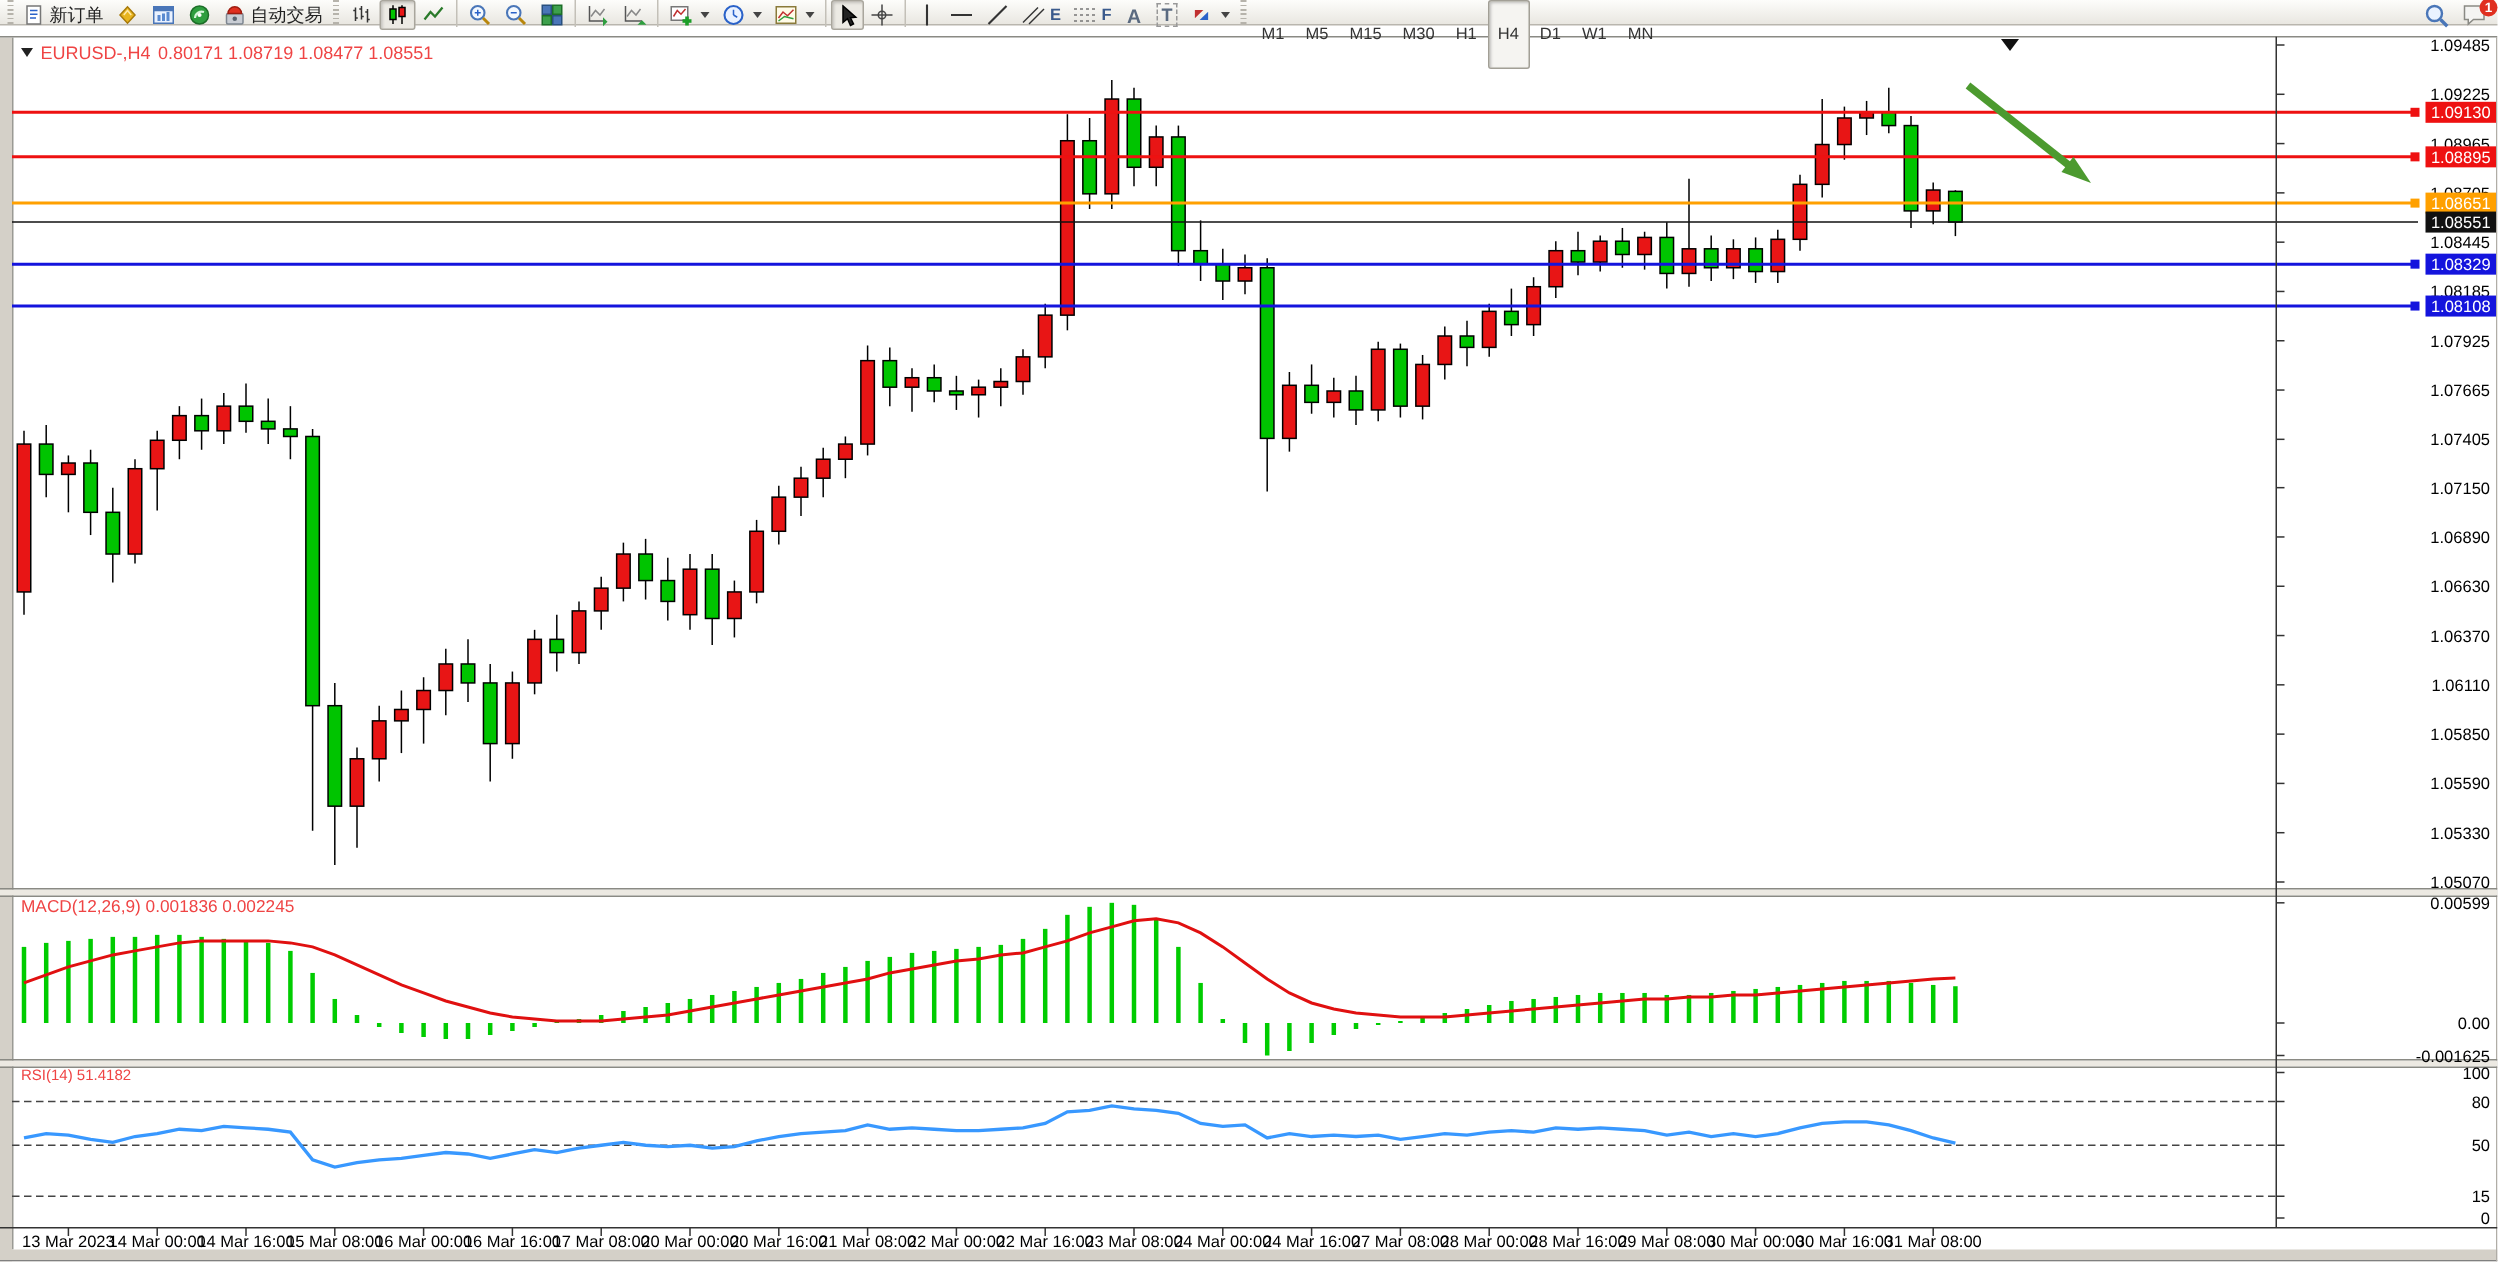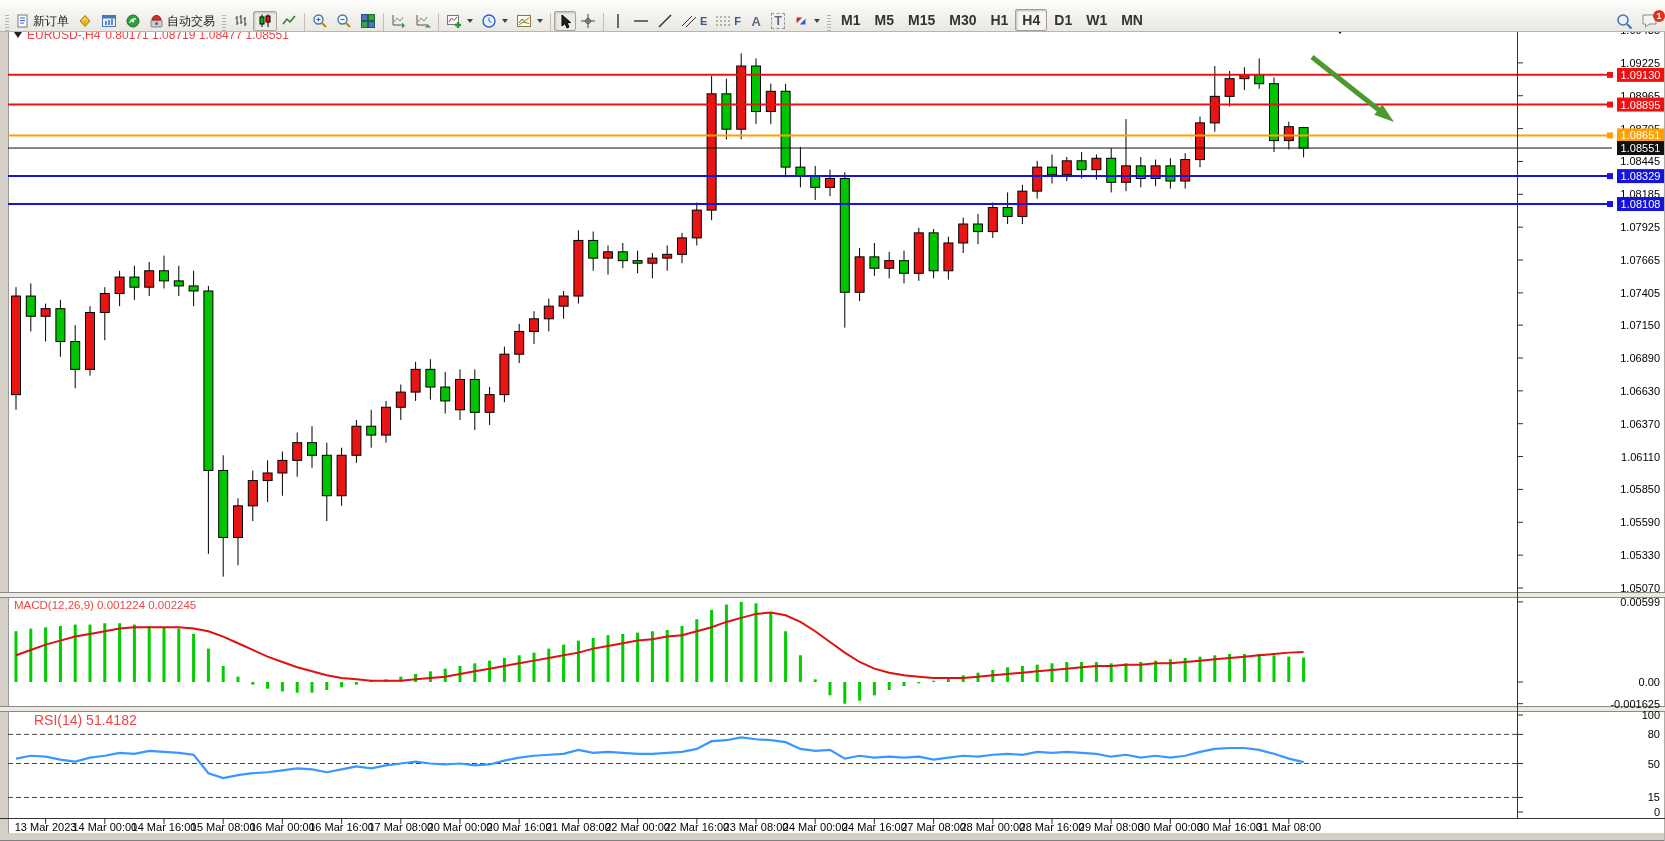--- a/index.html
+++ b/index.html
@@ -1,44 +1,44 @@
 <!DOCTYPE html>
 <html><head>
 <meta charset="utf-8">
 <style>
   html,body{margin:0;padding:0;width:1665px;height:841px;overflow:hidden;
     font-family:"Liberation Sans",sans-serif;background:#fff;}
-  .toolbar{position:absolute;top:0;left:0;width:1665px;height:32px;z-index:5;
+  .toolbar{position:absolute;top:0;left:0;width:1665px;height:17px;z-index:5;
     background:linear-gradient(#fdfdfb,#e9e7e1);border-bottom:1px solid #b9b6ae;
-    display:flex;align-items:flex-end;padding:0 2px;box-sizing:border-box;}
+    display:flex;align-items:flex-start;padding:0 2px;box-sizing:border-box;}
   .tbtn{height:20px;min-width:22px;display:flex;align-items:center;justify-content:center;
     gap:3px;border:1px solid transparent;border-radius:2px;font-size:12px;color:#222;
     padding:0 3px;box-sizing:border-box;}
   .tbtn.pressed{background:#eceae4;border-color:#a9a69d;box-shadow:inset 1px 1px 2px rgba(0,0,0,.18);}
   .tsep{width:1px;height:18px;background:#c3c0b8;margin:0 3px;}
   .tgrip{width:4px;height:16px;margin:0 3px;
     background:repeating-linear-gradient(0deg,#b6b3ab 0 1px,transparent 1px 3px);}
   .caret{width:0;height:0;border-left:3px solid transparent;border-right:3px solid transparent;
     border-top:4px solid #444;margin-left:2px;}
   .tf-wrap{display:flex;align-items:center;}
-  .tf-btn{font-size:14px;color:#333;padding:0 6px;height:20px;display:flex;align-items:center;
-    border:1px solid transparent;border-radius:2px;font-weight:bold;}
+  .tf-btn{font-size:11px;color:#333;padding:12px 6px;height:20px;display:flex;align-items:center;
+    border:1px solid transparent;border-radius:2px;}
   .tf-btn.active{background:#f5f4f1;border-color:#a29f96;box-shadow:inset 1px 1px 2px rgba(0,0,0,.22);}
   .spacer{flex:1;}
   .chat-wrap{position:relative;}
   .badge{position:absolute;top:-2px;right:-3px;width:12px;height:12px;border-radius:50%;
     background:#e03020;color:#fff;font-size:9px;line-height:12px;text-align:center;font-weight:bold;}
   svg text{font-family:"Liberation Sans",sans-serif;}
   #cv{position:absolute;top:0;left:0;z-index:1;}
   .overlay{position:absolute;z-index:3;font-size:12px;color:#ef4444;white-space:nowrap;}
   #chart-title{left:14px;top:28px;display:flex;align-items:center;gap:5px;}
   #chart-title .tri{width:0;height:0;border-left:4px solid transparent;border-right:4px solid transparent;
     border-top:6px solid #222;}
   #macd-label{left:14px;top:599px;font-size:11.5px;}
-  #rsi-label{left:14px;top:712px;font-size:14px;margin-left:20px;}
+  #rsi-label{left:14px;top:712px;font-size:10px;}
   .glyph{font-size:11px;font-weight:bold;color:#3a5a8c;}
 </style>
 </head>
 <body>
 
 <div class="toolbar">
   <div class="tgrip"></div>
 
   <div class="tbtn">
     <svg width="14" height="14" viewBox="0 0 14 14">
@@ -866,14 +866,14 @@
     <text x="1229.6000000000001" y="831" font-size="11" fill="#000" text-anchor="middle">30 Mar 16:00</text>
     <line x1="1288.8" y1="818.5" x2="1288.8" y2="824" stroke="#333"></line>
     <text x="1288.8" y="831" font-size="11" fill="#000" text-anchor="middle">31 Mar 08:00</text>
   </svg>
 
 <div class="overlay" id="chart-title">
   <span class="tri"></span>
   <span>EURUSD-,H4</span>
   <span>0.80171 1.08719 1.08477 1.08551</span>
 </div>
-<div class="overlay" id="macd-label">MACD(12,26,9) 0.001224 0.002245</div>
+<div class="overlay" id="macd-label">MACD(12,26,9) 0.001836 0.002245</div>
 <div class="overlay" id="rsi-label">RSI(14) 51.4182</div>
 
 </body></html>

